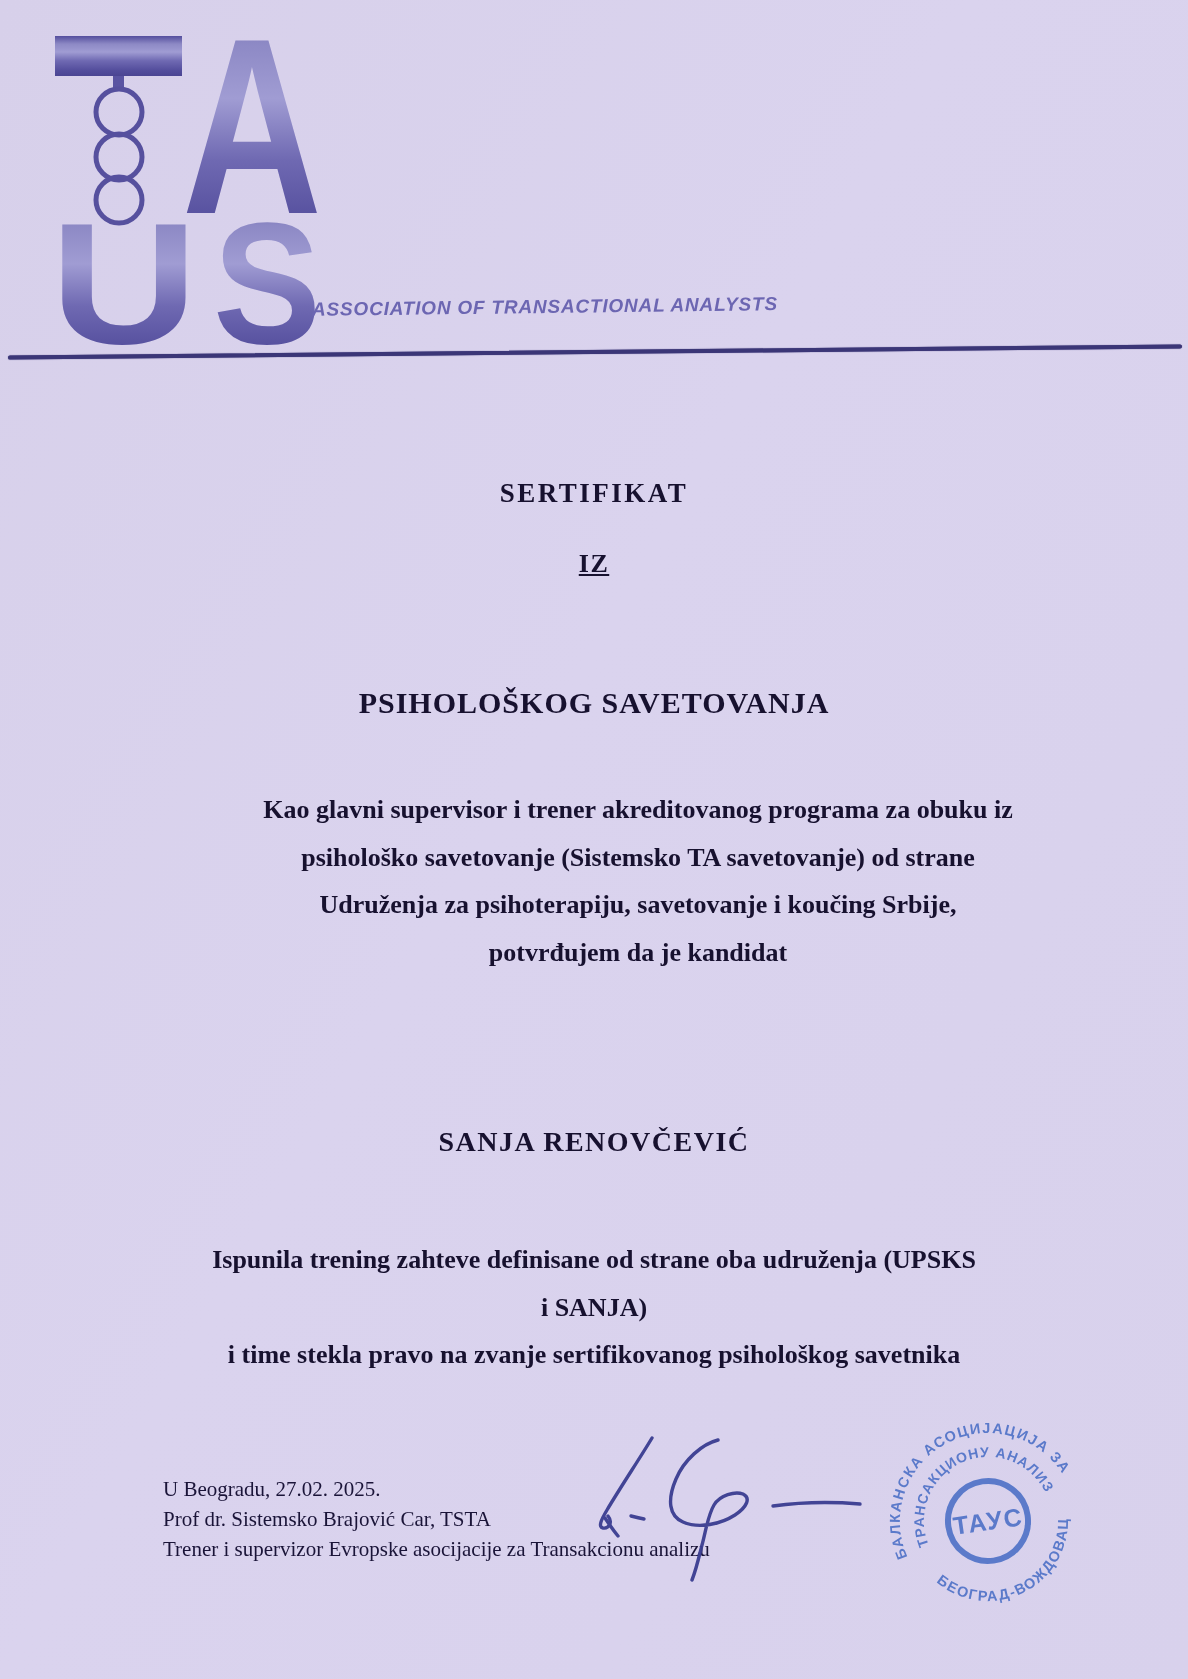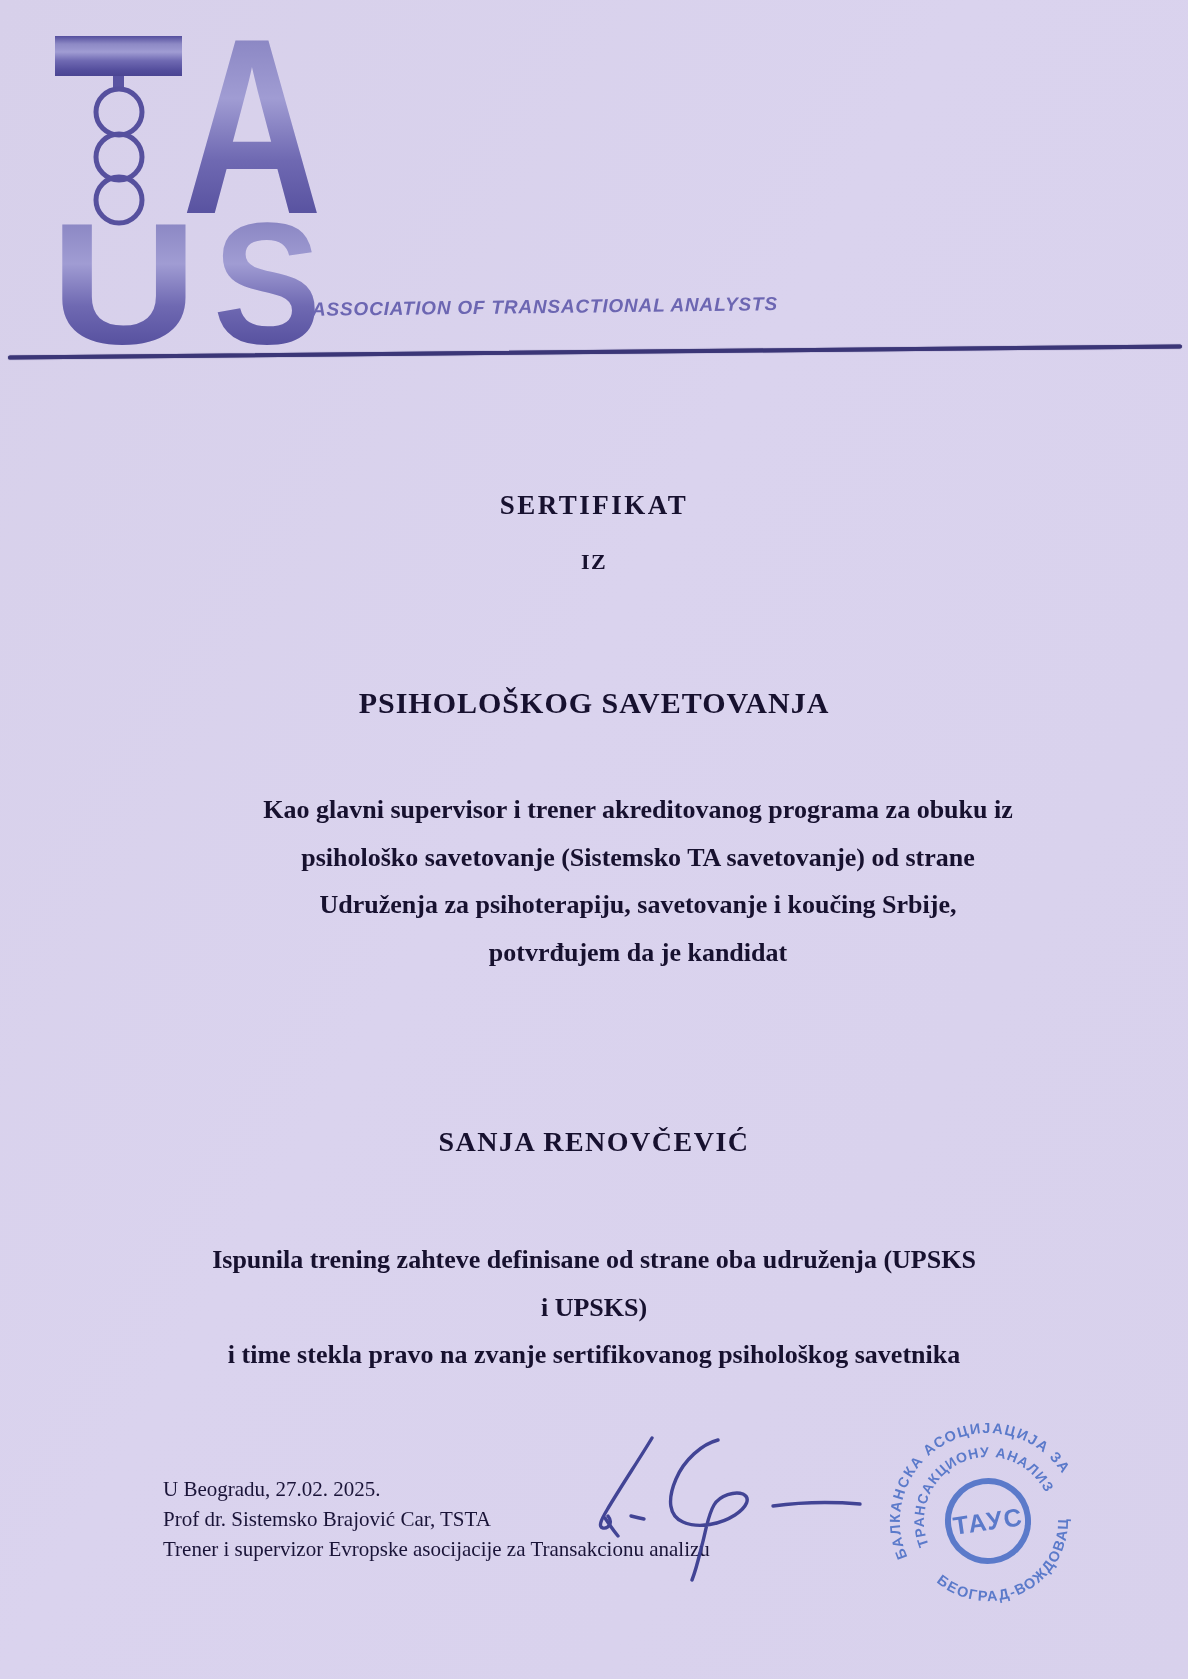--- a/index.html
+++ b/index.html
@@ -12,21 +12,21 @@
   .page{
     position:absolute;left:0;top:0;width:1188px;height:1679px;
     background:linear-gradient(120deg,#d7d0ea 0%,#dad3ee 45%,#d8d1ec 100%);
   }
   .abs{position:absolute;}
   .center-line{
     position:absolute;left:0;width:1188px;text-align:center;
     color:#17112f;font-weight:bold;white-space:nowrap;
   }
   .title{font-size:27px;letter-spacing:2.5px;}
-  .prep{font-size:22px;letter-spacing:1.5px;}
+  .prep{font-size:26px;letter-spacing:1.5px;text-decoration:underline;}
   .subject{font-size:30px;letter-spacing:1px;text-align:center;}
   .para{
     position:absolute;left:0;width:1188px;text-align:center;
     color:#17112f;font-weight:bold;font-size:26px;line-height:47.5px;
     white-space:nowrap;
   }
   .name{font-size:28px;letter-spacing:1.5px;margin-top:36px;}
   .footer-block{
     position:absolute;left:163px;top:1474px;
     color:#1a1438;font-size:21px;line-height:30px;font-weight:normal;
@@ -73,36 +73,36 @@
     </g>
     <text x="137" y="185" font-size="250" font-weight="bold" font-family="Liberation Sans, DejaVu Sans, sans-serif" fill="url(#lg)" textLength="140" lengthAdjust="spacingAndGlyphs">A</text>
     <text x="5" y="315" font-size="172" font-weight="bold" font-family="Liberation Sans, DejaVu Sans, sans-serif" fill="url(#lg)" textLength="148" lengthAdjust="spacingAndGlyphs">U</text>
     <text x="168" y="315" font-size="172" font-weight="bold" font-family="Liberation Sans, DejaVu Sans, sans-serif" fill="url(#lg)" textLength="108" lengthAdjust="spacingAndGlyphs">S</text>
   </svg>
 
   <div class="tagline">ASSOCIATION OF TRANSACTIONAL ANALYSTS</div>
 
   <div class="divider"></div>
 
-  <div class="center-line title" style="top:478px;margin-top:12px;">SERTIFIKAT</div>
+  <div class="center-line title" style="top:478px;">SERTIFIKAT</div>
   <div class="center-line prep" style="top:549px;">IZ</div>
   <div class="center-line subject" style="top:686px;">PSIHOLOŠKOG SAVETOVANJA</div>
 
   <div class="para" style="top:786px;padding-left:44px;">
     <div>Kao glavni supervisor i trener akreditovanog programa za obuku iz</div>
     <div>psihološko savetovanje (Sistemsko TA savetovanje) od strane</div>
     <div>Udruženja za psihoterapiju, savetovanje i koučing Srbije,</div>
     <div>potvrđujem da je kandidat</div>
   </div>
 
   <div class="center-line name" style="top:1090px;">SANJA RENOVČEVIĆ</div>
 
   <div class="para" style="top:1236px;">
     <div>Ispunila trening zahteve definisane od strane oba udruženja (UPSKS</div>
-    <div>i UPSKS)</div>
+    <div>i SANJA)</div>
     <div>i time stekla pravo na zvanje sertifikovanog psihološkog savetnika</div>
   </div>
 
   <div class="footer-block">
     <div>U Beogradu, 27.02. 2025.</div>
     <div>Prof dr. Sistemsko Brajović Car, TSTA</div>
     <div>Trener i supervizor Evropske asocijacije za Transakcionu analizu</div>
   </div>
 
   <svg class="abs sig-svg" style="left:540px;top:1418px;" width="330" height="175" viewBox="0 0 330 175">

